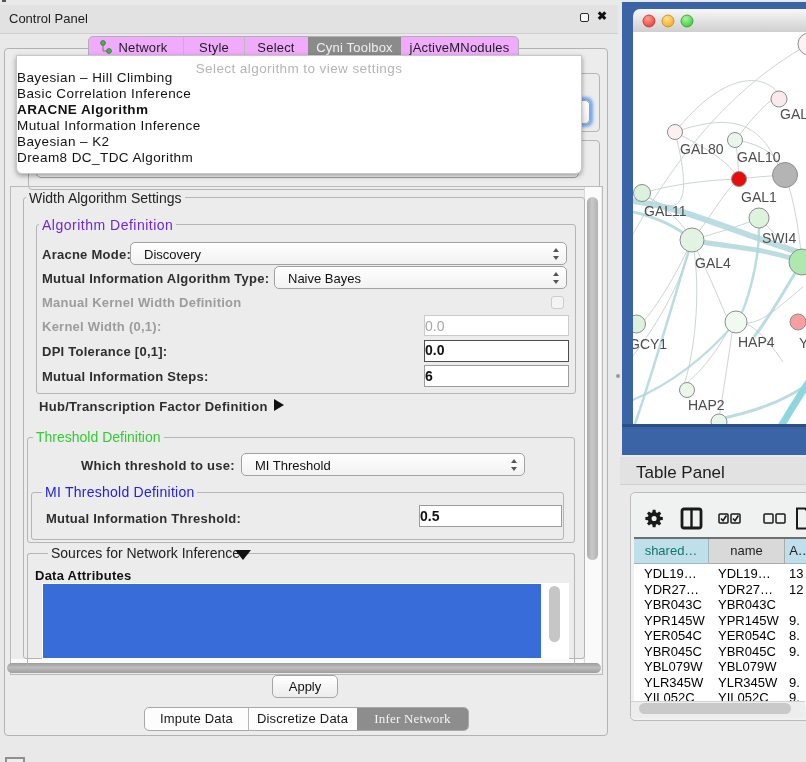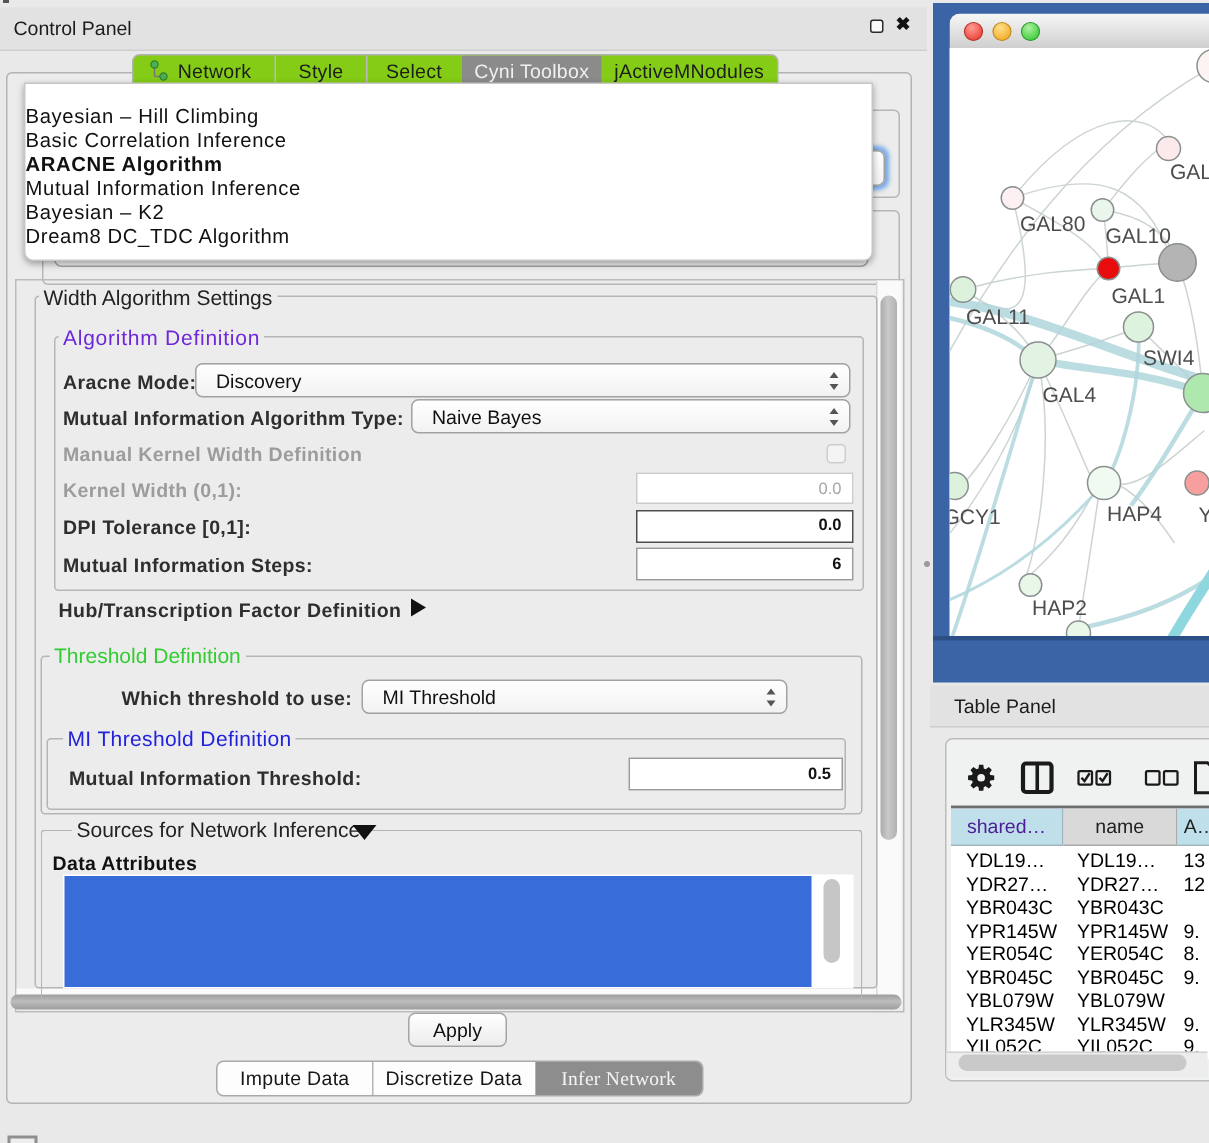--- a/index.html
+++ b/index.html
@@ -13,37 +13,37 @@
          background:linear-gradient(#ffffff,#f2f2f2);
          font-size:13px;color:#111;}
   .combo .ct{position:absolute;left:13px;top:50%;transform:translateY(-50%);}
   .spin{position:absolute;right:6px;top:50%;width:7px;height:12px;transform:translateY(-50%);}
   .spin:before{content:"";position:absolute;left:0;top:0;
       border-left:3.5px solid transparent;border-right:3.5px solid transparent;
       border-bottom:4.5px solid #555;}
   .spin:after{content:"";position:absolute;left:0;bottom:0;
       border-left:3.5px solid transparent;border-right:3.5px solid transparent;
       border-top:4.5px solid #555;}
-  .field{position:absolute;background:#fff;font-size:11px;color:#111;
-         text-align:right;line-height:20px;padding-right:7px;box-sizing:border-box;}
+  .field{position:absolute;background:#fff;font-size:14px;color:#111;
+         text-align:left;line-height:20px;padding-right:7px;box-sizing:border-box;}
   .gbox{position:absolute;border:1px solid #b5b5b5;border-radius:3px;}
   .gcap{position:absolute;background:#ececec;padding:0 3px;font-size:14px;line-height:14px;white-space:nowrap;}
 </style>
 </head>
 <body>
 
 <div class="abs" style="left:2px;top:0;width:4px;height:2px;background:#555;"></div>
 <div class="abs" style="left:0;top:5px;width:618px;height:28px;background:#e2e2e2;border-bottom:1px solid #cfcfcf;"></div>
 <div class="abs" style="left:9px;top:11px;font-size:13px;color:#1c1c1c;">Control Panel</div>
 <div class="abs" style="left:580px;top:13px;width:7px;height:7px;border:1.8px solid #2a2a2a;border-radius:2px;background:#f8f8f8;"></div>
 <div class="abs" style="left:597px;top:9px;font-size:12px;font-weight:bold;color:#111;">✖</div>
 
 <div class="abs" style="left:4px;top:48px;width:602px;height:686px;background:#ececec;border:1px solid #b3b3b3;border-radius:4px;"></div>
 
-<div class="abs" style="left:88px;top:36px;width:429px;height:22px;background:#84cc16;border:1px solid #b1b1b1;border-radius:5px;overflow:hidden;font-size:13px;letter-spacing:0.2px;color:#1d1d1d;">
+<div class="abs" style="left:88px;top:36px;width:429px;height:22px;background:#f0abfc;border:1px solid #b1b1b1;border-radius:5px;overflow:hidden;font-size:13px;letter-spacing:0.2px;color:#1d1d1d;">
   <div style="position:absolute;left:0;top:0;width:95px;height:22px;line-height:22px;text-align:center;border-right:1px solid #bbb;padding-left:14px;box-sizing:border-box;">Network</div>
   <div style="position:absolute;left:95px;top:0;width:60px;height:22px;line-height:22px;text-align:center;border-right:1px solid #bbb;">Style</div>
   <div style="position:absolute;left:155px;top:0;width:64px;height:22px;line-height:22px;text-align:center;border-right:1px solid #bbb;">Select</div>
   <div style="position:absolute;left:219px;top:0;width:93px;height:22px;line-height:22px;text-align:center;background:#8b8b8b;color:#f0f0f0;">Cyni Toolbox</div>
   <div style="position:absolute;left:312px;top:0;width:117px;height:22px;line-height:22px;text-align:center;">jActiveMNodules</div>
 </div>
 
 <svg class="abs" style="left:100px;top:40px;" width="13" height="14" viewBox="0 0 13 14">
   <line x1="3" y1="3" x2="3" y2="11" stroke="#777" stroke-width="1"></line>
   <line x1="3" y1="11" x2="9" y2="11" stroke="#777" stroke-width="1"></line>
@@ -52,20 +52,21 @@
 </svg>
 
 <div class="gbox" style="left:28px;top:73px;width:570px;height:57px;border-radius:4px;"></div>
 <div class="combo" style="left:40px;top:100px;width:548px;height:22px;box-shadow:0 0 3px 2.2px rgba(96,156,232,.85);"></div>
 <div class="gbox" style="left:28px;top:140px;width:570px;height:48px;border-radius:4px;"></div>
 <div class="combo" style="left:36px;top:154px;width:541px;height:22px;">
     <span class="spin"></span>
   </div>
 
 <div class="abs" style="left:16px;top:55px;width:564px;height:117px;background:#fff;border:1px solid #c7c7c7;border-radius:0 0 6px 6px;box-shadow:0 2px 5px rgba(0,0,0,.35);font-size:13.5px;letter-spacing:0.42px;color:#111;">
+  <div style="position:absolute;left:0;top:5px;width:100%;text-align:center;color:#b4b4b4;">Select algorithm to view settings</div>
   <div style="position:absolute;left:0px;top:14px;line-height:15.9px;">
     Bayesian – Hill Climbing<br>
     Basic Correlation Inference<br>
     <b>ARACNE Algorithm</b><br>
     Mutual Information Inference<br>
     Bayesian – K2<br>
     Dream8 DC_TDC Algorithm
   </div>
 </div>
 
@@ -237,21 +238,21 @@
     <text x="62" y="236">GAL4</text>
     <text x="-4" y="317">GCY1</text>
     <text x="105" y="315">HAP4</text>
     <text x="166" y="316">Y</text>
     <text x="55" y="378">HAP2</text>
   </g>
 </svg>
 </div>
 
 <div class="abs" style="left:620px;top:457px;width:186px;height:27px;background:#e2e2e2;border-bottom:1px solid #cfcfcf;"></div>
-<div class="abs" style="left:636px;top:463px;font-size:13px;color:#1c1c1c;">Table Panel</div>
+<div class="abs" style="left:636px;top:463px;font-size:17px;color:#1c1c1c;">Table Panel</div>
 
 <div class="abs" style="left:630px;top:492px;width:180px;height:227px;background:#f0f1f1;border:1px solid #bcbcbc;border-radius:5px;"></div>
 
 <svg class="abs" style="left:644px;top:506px;" width="162" height="26" viewBox="0 0 162 26">
   <path fill="#1a1a1a" fill-rule="evenodd" transform="translate(0.5,2.5) scale(0.8)" d="M 22.9,10.7 L 22.9,14.3 L 19.7,14.7 L 19.0,16.3 L 20.9,18.9 L 18.4,21.4 L 15.8,19.5 L 14.2,20.2 L 13.8,23.4 L 10.2,23.4 L 9.8,20.2 L 8.2,19.5 L 5.6,21.4 L 3.1,18.9 L 5.0,16.3 L 4.3,14.7 L 1.1,14.3 L 1.1,10.7 L 4.3,10.3 L 5.0,8.7 L 3.1,6.1 L 5.6,3.6 L 8.2,5.5 L 9.8,4.8 L 10.2,1.6 L 13.8,1.6 L 14.2,4.8 L 15.8,5.5 L 18.4,3.6 L 20.9,6.1 L 19.0,8.7 L 19.7,10.3 Z M 15.2,12.5 A 3.2,3.2 0 1 0 8.8,12.5 A 3.2,3.2 0 1 0 15.2,12.5 Z"></path>
   <g>
     <rect x="38" y="3" width="19" height="19" rx="2" fill="none" stroke="#1a1a1a" stroke-width="2.8"></rect>
     <line x1="47.5" y1="3" x2="47.5" y2="22" stroke="#1a1a1a" stroke-width="2.4"></line>
   </g>
   <g stroke="#1a1a1a" stroke-width="1.5" fill="none">
@@ -261,21 +262,21 @@
     <rect x="132" y="8" width="9" height="9" rx="1"></rect>
   </g>
   <g stroke="#1a1a1a" stroke-width="1.6" fill="none">
     <path d="M 77,12.5 l 2,2.2 3.4,-5.2"></path>
     <path d="M 89,12.5 l 2,2.2 3.4,-5.2"></path>
   </g>
   <path d="M 153,2.5 h 8 l 4,4 v 16 h -12 z" fill="none" stroke="#1a1a1a" stroke-width="2"></path>
 </svg>
 
 <div class="abs" style="left:634px;top:537px;width:172px;height:167px;border-top:2px solid #6f6f6f;background:#fff;overflow:hidden;font-size:13px;">
-  <div style="position:absolute;left:0;top:0;width:74px;height:24px;background:#bfe0ea;border-right:1px solid #9fb6bd;border-bottom:1px solid #9fb6bd;text-align:center;line-height:24px;color:#4c1d95;">shared…</div>
+  <div style="position:absolute;left:0;top:0;width:74px;height:24px;background:#bfe0ea;border-right:1px solid #9fb6bd;border-bottom:1px solid #9fb6bd;text-align:center;line-height:24px;color:#0f766e;">shared…</div>
   <div style="position:absolute;left:75px;top:0;width:75px;height:24px;background:#d9d9d9;border-right:1px solid #ababab;border-bottom:1px solid #ababab;text-align:center;line-height:24px;color:#222;">name</div>
   <div style="position:absolute;left:151px;top:0;width:30px;height:24px;background:#bfe0ea;border-bottom:1px solid #9fb6bd;text-align:center;line-height:24px;color:#222;">A…</div>
   <div style="position:absolute;left:10px;top:27px;line-height:15.5px;color:#000;">YDL19…<br>YDR27…<br>YBR043C<br>YPR145W<br>YER054C<br>YBR045C<br>YBL079W<br>YLR345W<br>YIL052C</div>
   <div style="position:absolute;left:84px;top:27px;line-height:15.5px;color:#000;">YDL19…<br>YDR27…<br>YBR043C<br>YPR145W<br>YER054C<br>YBR045C<br>YBL079W<br>YLR345W<br>YIL052C</div>
   <div style="position:absolute;left:155px;top:27px;line-height:15.5px;color:#000;">13<br>12<br><br>9.<br>8.<br>9.<br><br>9.<br>9.</div>
 </div>
 
 <div class="abs" style="left:631px;top:701px;width:174px;height:16px;background:#ededed;border-top:1px solid #d3d3d3;"></div>
 <div class="abs" style="left:639px;top:703px;width:152px;height:11px;background:#c9c9c9;border-radius:6px;"></div>
 

